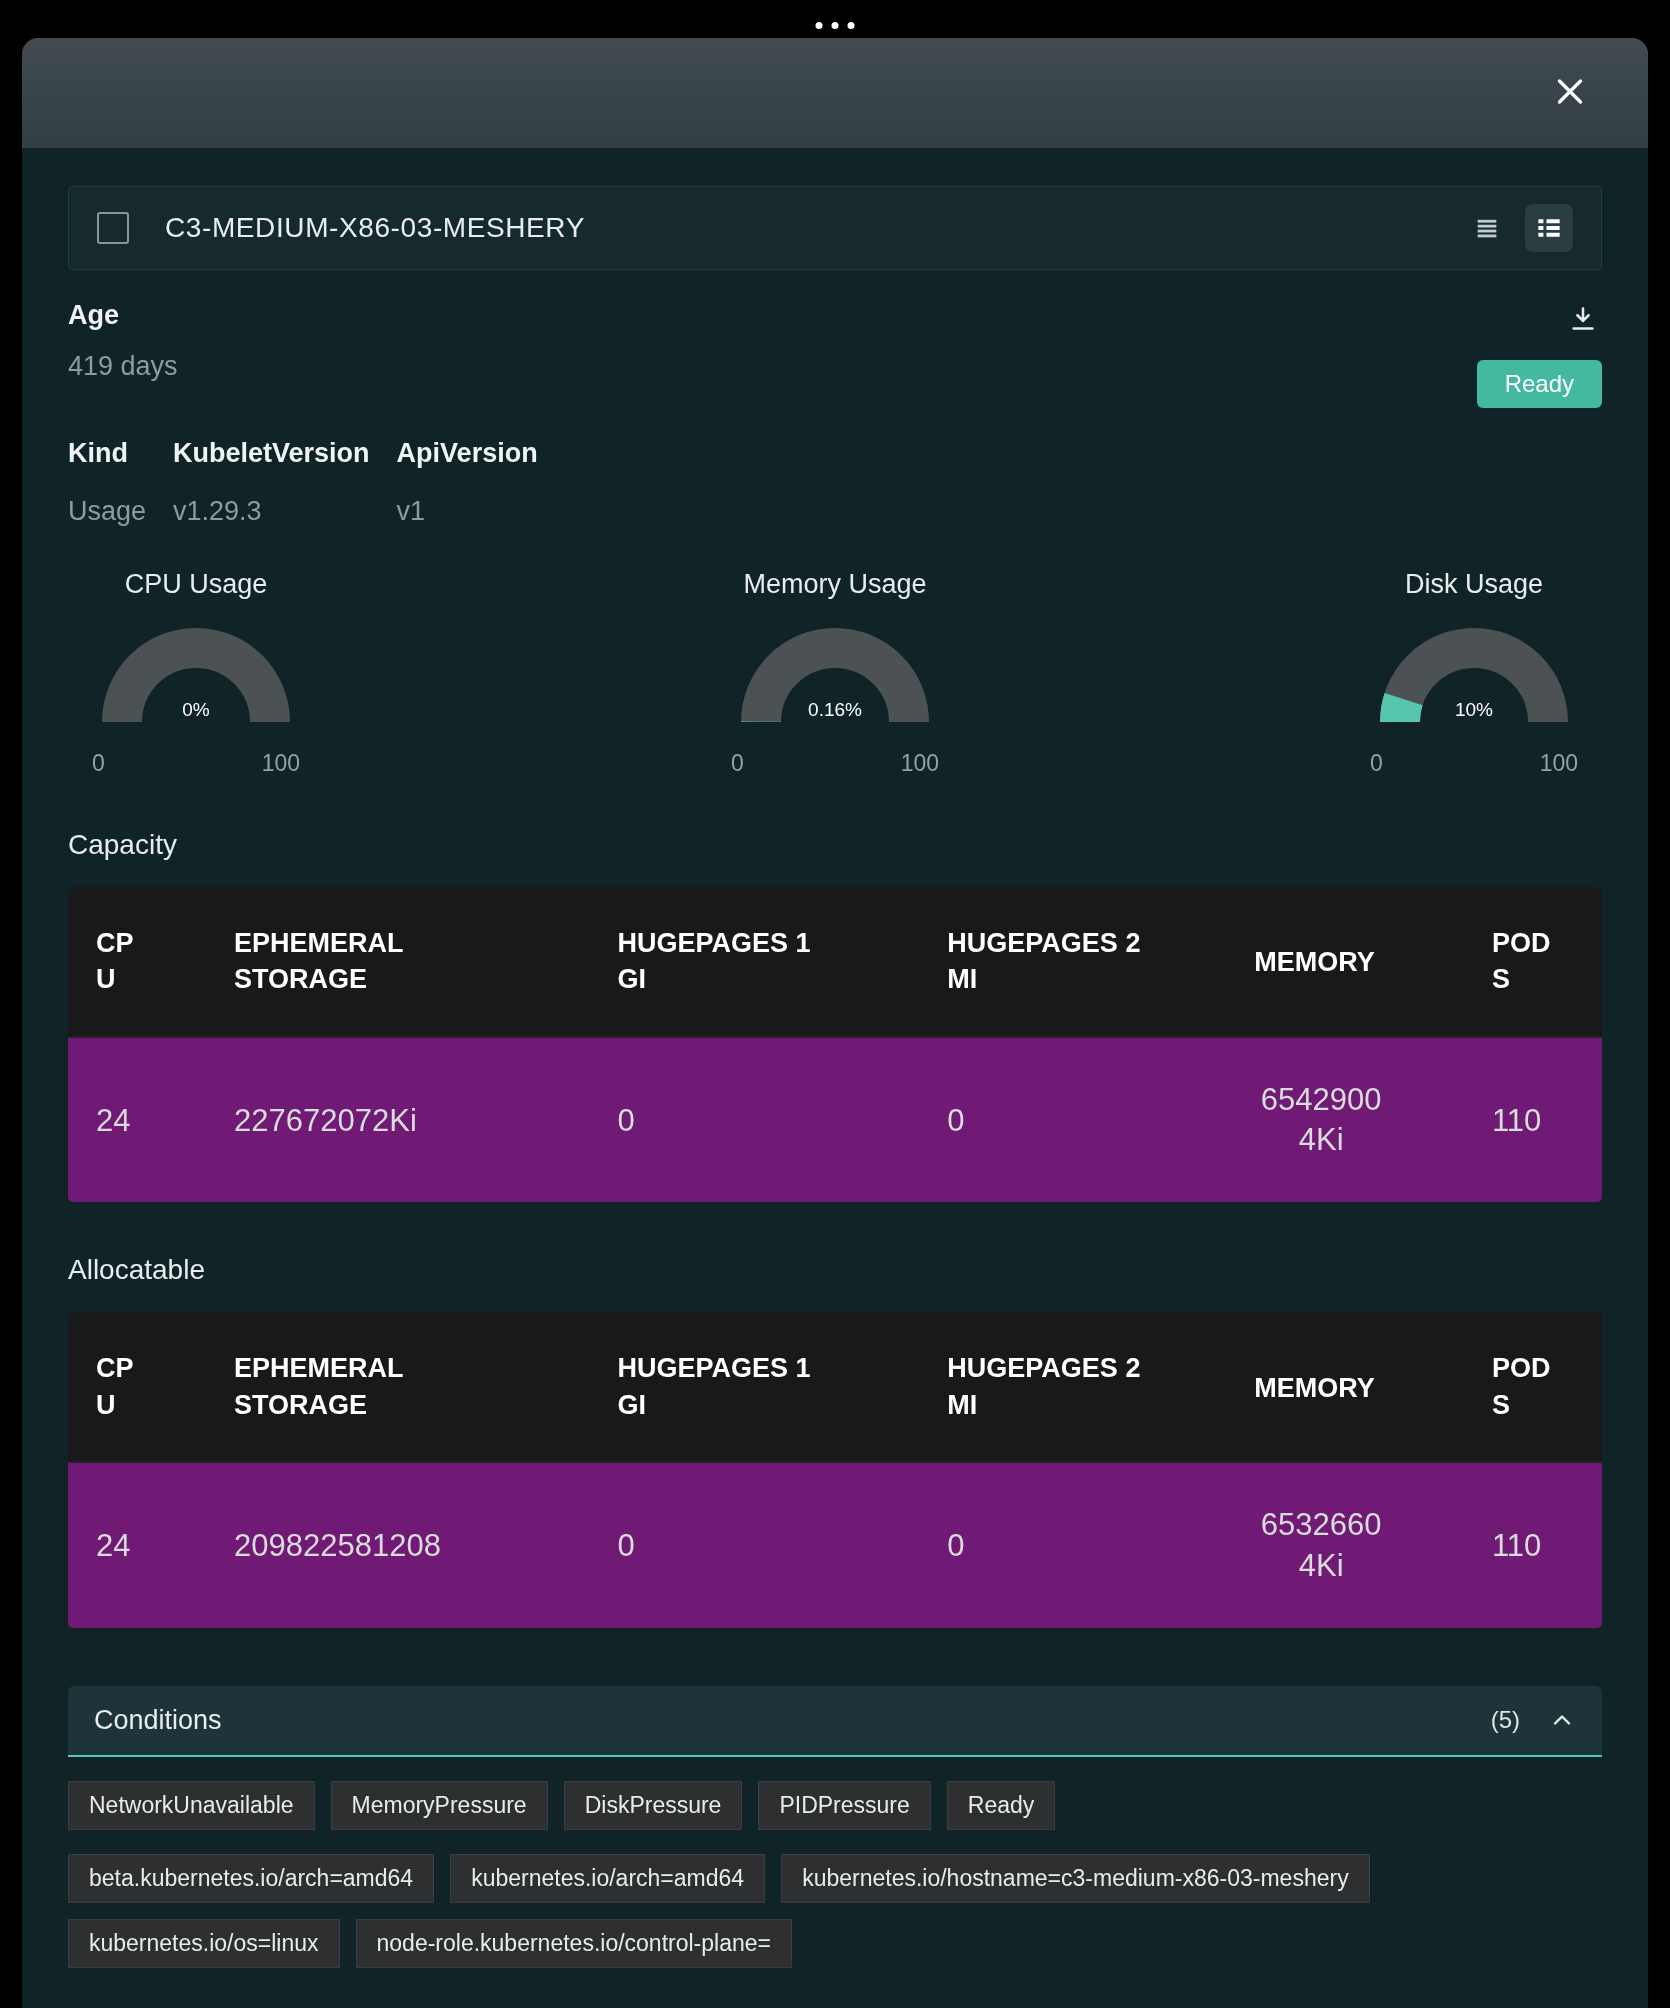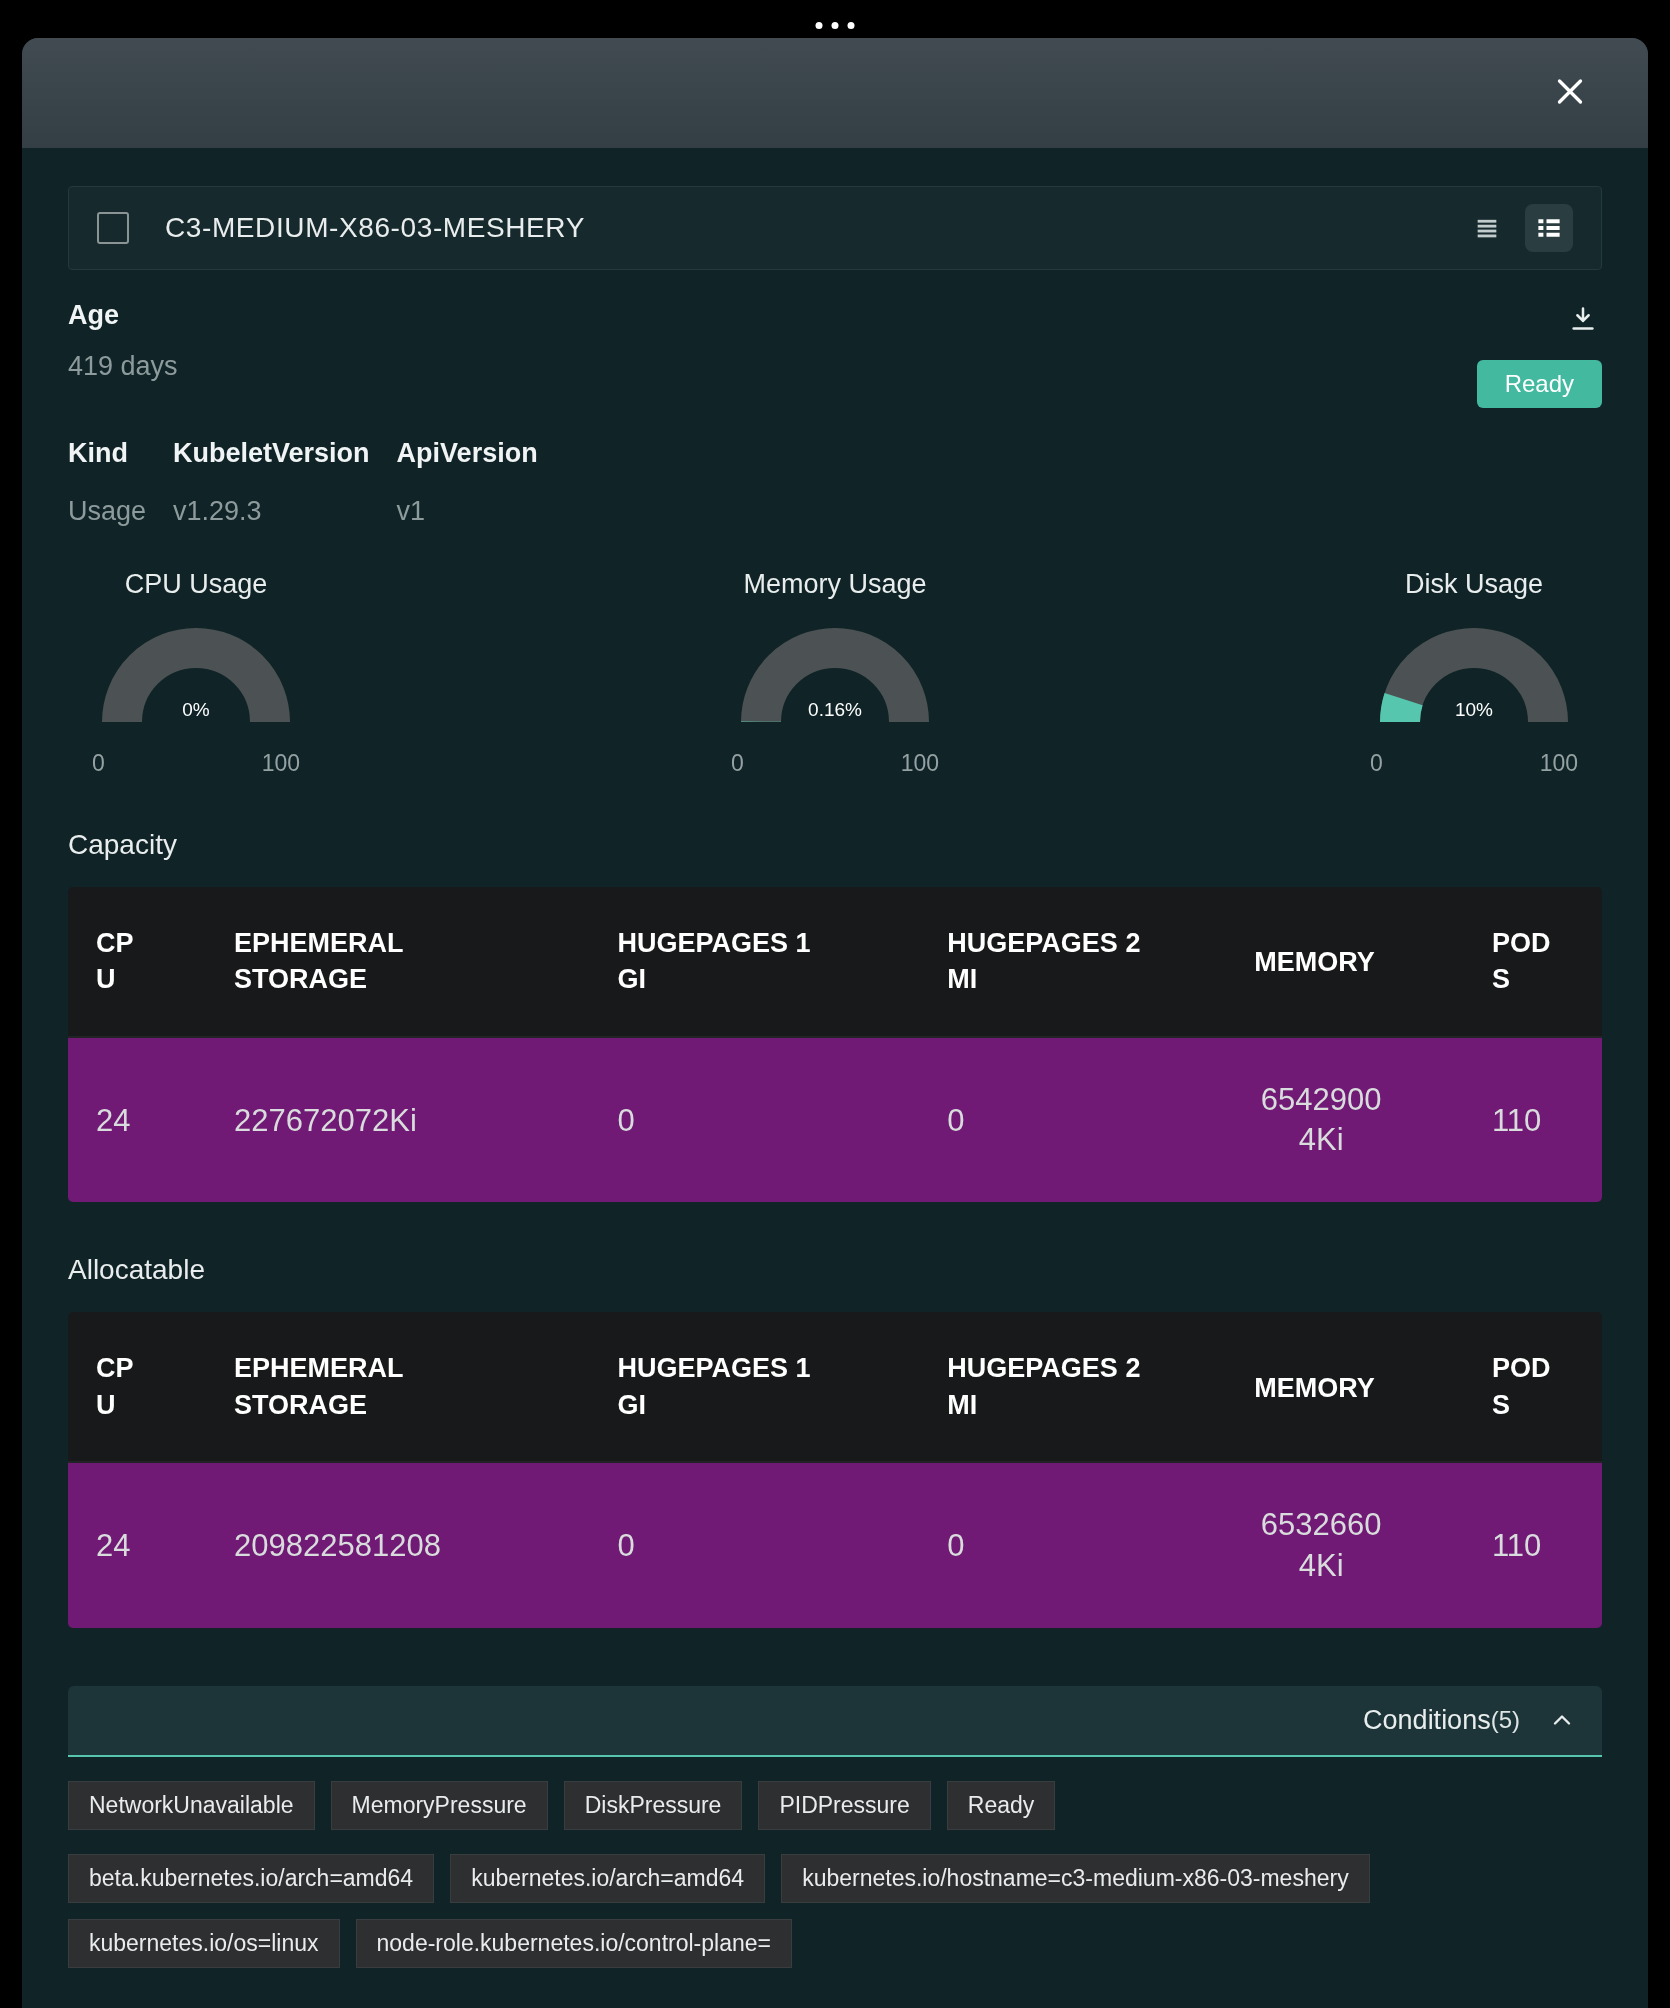--- a/index.html
+++ b/index.html
@@ -58,21 +58,21 @@
   .tbl th { background: #18191a; color: #fff; font-weight: bold; font-size: 27px; text-align: left; padding: 38px 10px 38px 28px; vertical-align: middle; line-height: 1.35; }
   .tbl td { background: #701a75; color: #d9dcdc; font-size: 31px; padding: 42px 10px 42px 28px; vertical-align: middle; line-height: 1.3; border-top: 2px solid #222324; }
   .cw { display: inline-block; overflow-wrap: break-word; word-break: break-word; vertical-align: middle; }
   .tbl th:nth-child(1) .cw { max-width: 44px; }
   .tbl th:nth-child(2) .cw { max-width: 240px; }
   .tbl th:nth-child(3) .cw, .tbl th:nth-child(4) .cw { max-width: 218px; }
   .tbl th:nth-child(6) .cw { max-width: 60px; }
   .tbl td:nth-child(5) .cw { max-width: 134px; text-align: center; }
 
   .sec-bar { margin-top: 58px; background: #1d3539; border-bottom: 2px solid #57c6ae; border-radius: 6px 6px 0 0; padding: 19px 26px; display: flex; align-items: center; cursor: pointer; }
-  .sec-bar-title { font-size: 27px; color: #e9eded; flex: 1; text-align: right; }
+  .sec-bar-title { font-size: 27px; color: #e9eded; flex: 1; }
   .sec-count { font-size: 24px; color: #dfe5e5; margin-right: 28px; }
   .chev { display: flex; align-items: center; }
 
   .chips { margin-top: 24px; display: flex; flex-wrap: wrap; gap: 16px; }
   .chip { background: #2d2f31; border: 1px solid #3a3d3f; border-radius: 0; padding: 10px 20px; font-size: 23px; color: #e9ecec; cursor: pointer; white-space: nowrap; }
 </style>
 </head>
 <body>
 
 <div class="dots">

